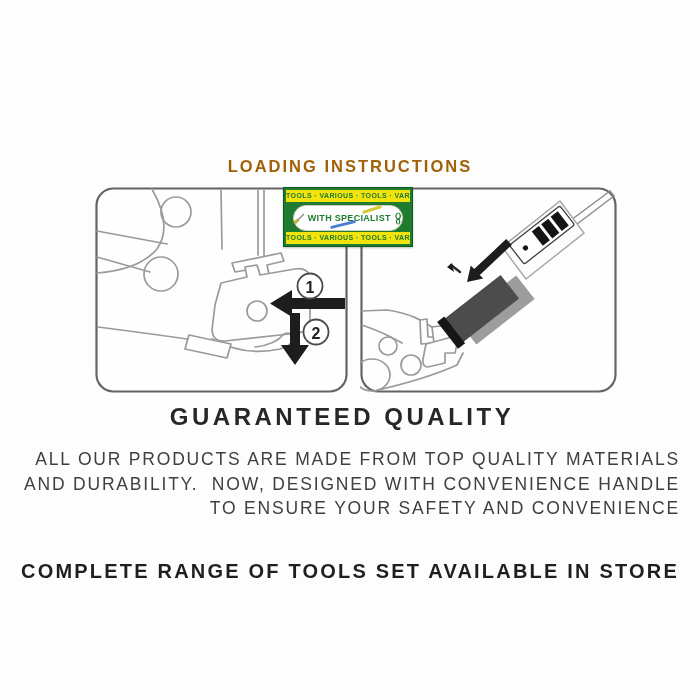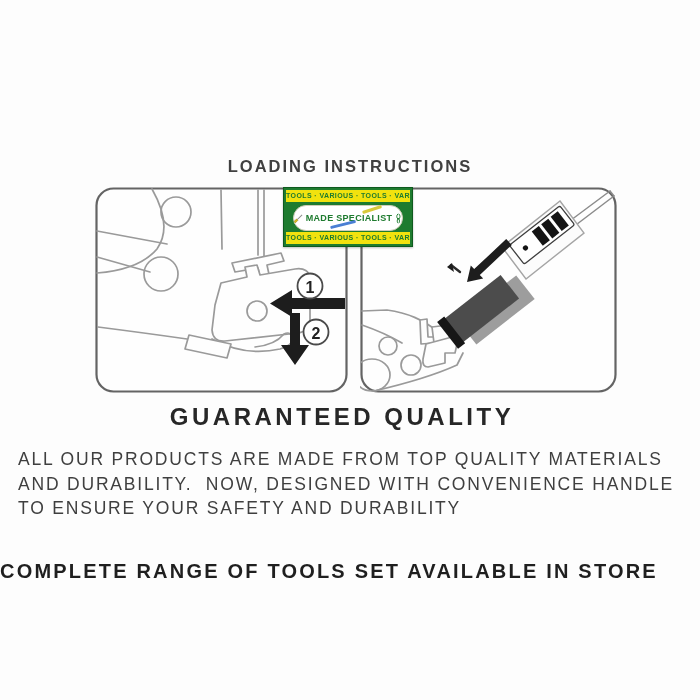--- a/index.html
+++ b/index.html
@@ -2,21 +2,21 @@
 <html><head>
 <meta charset="utf-8">
 <style>
   html,body{margin:0;padding:0;}
   .canvas{
     position:relative; width:700px; height:700px; background:#fdfdfd;
     font-family:"Liberation Sans", sans-serif; overflow:hidden; color:#2d2d2d;
   }
   .title{
     position:absolute; left:0; right:0; top:157px; text-align:center;
-    font-size:16.5px; font-weight:bold; letter-spacing:2px; color:#404040;
+    font-size:16.5px; font-weight:bold; letter-spacing:2px; color:#a16207;
   }
   .panel{ position:absolute; top:187px; }
   .panel-left{ left:95px; }
   .panel-right{ left:360px; }
   .panel-border{ fill:#fefefe; stroke:#646464; stroke-width:2.2; }
   .art path, .art circle, .art ellipse{
     fill:none; stroke:#9a9a9a; stroke-width:1.7; stroke-linejoin:round; stroke-linecap:round;
   }
   .art .artf{ fill:#fefefe; }
   .solid{ fill:#1d1d1d; stroke:none; }
@@ -50,26 +50,26 @@
     font-size:9px; font-weight:bold; color:#1e7b2f; letter-spacing:.3px; white-space:nowrap;
   }
   .pencil{ position:absolute; height:2.5px; border-radius:1px; }
   .pencil-blue{ width:26px; background:#4a7fd4; left:36px; top:17px; transform:rotate(-14deg); }
   .pencil-yellow{ width:20px; background:#d8c93a; right:20px; top:2px; transform:rotate(-18deg); }
 
   .quality{
     position:absolute; left:0; right:16px; top:403px; text-align:center;
     font-size:24px; font-weight:bold; letter-spacing:3.5px; color:#272727;
   }
-  .body-text{ position:absolute; left:18px; right:20px; top:447px; text-align:left; }
+  .body-text{ position:absolute; left:18px; right:20px; top:447px; text-align:right; }
   .body-line{
     font-size:17.5px; letter-spacing:1.8px; line-height:24.5px; color:#3f3f3f; white-space:pre;
   }
   .footer{
-    position:absolute; left:0; right:0; top:560px; text-align:left;
+    position:absolute; left:0; right:0; top:560px; text-align:center;
     font-size:20px; font-weight:bold; letter-spacing:2.2px; color:#1f1f1f;
   }
 </style>
 </head>
 <body>
 
 <div class="canvas">
 
   <div class="title">LOADING INSTRUCTIONS</div>
 
@@ -152,36 +152,36 @@
 
   <div class="brand-label">
     <div class="band band-top">
       <span>TOOLS · VARIOUS · TOOLS · VARIOUS · TOOLS · VARIOUS</span>
     </div>
     <div class="oval">
       <svg width="13" height="13" viewBox="0 0 13 13">
         <polygon points="0,11 4,7 6,9 2,13" fill="#d9b81c" stroke="#8a7a10" stroke-width="0.7"></polygon>
         <line x1="5" y1="8" x2="12" y2="1" stroke="#888" stroke-width="1.5"></line>
       </svg>
-      <span class="brand-name">MADE SPECIALIST</span>
+      <span class="brand-name">WITH SPECIALIST</span>
       <svg width="10" height="15" viewBox="0 0 10 15">
         <path d="M6,1 C8,3 8,6 6,8 M4,1 C2,3 2,6 4,8 M6,8 C7,10 7,13 6,14 M4,8 C3,10 3,13 4,14" fill="none" stroke="#1e7b2f" stroke-width="1.4" stroke-linecap="round"></path>
         <circle cx="5" cy="8" r="1.2" fill="#1e7b2f"></circle>
       </svg>
       <div class="pencil pencil-blue"></div>
       <div class="pencil pencil-yellow"></div>
     </div>
     <div class="band band-bottom">
       <span>TOOLS · VARIOUS · TOOLS · VARIOUS · TOOLS · VARIOUS</span>
     </div>
   </div>
 
   <div class="quality">GUARANTEED QUALITY</div>
 
   <div class="body-text">
     <div class="body-line">ALL OUR PRODUCTS ARE MADE FROM TOP QUALITY MATERIALS</div>
     <div class="body-line">AND DURABILITY.  NOW, DESIGNED WITH CONVENIENCE HANDLE</div>
-    <div class="body-line">TO ENSURE YOUR SAFETY AND DURABILITY</div>
+    <div class="body-line">TO ENSURE YOUR SAFETY AND CONVENIENCE</div>
   </div>
 
   <div class="footer">COMPLETE RANGE OF TOOLS SET AVAILABLE IN STORE</div>
 
 </div>
 
 </body></html>

